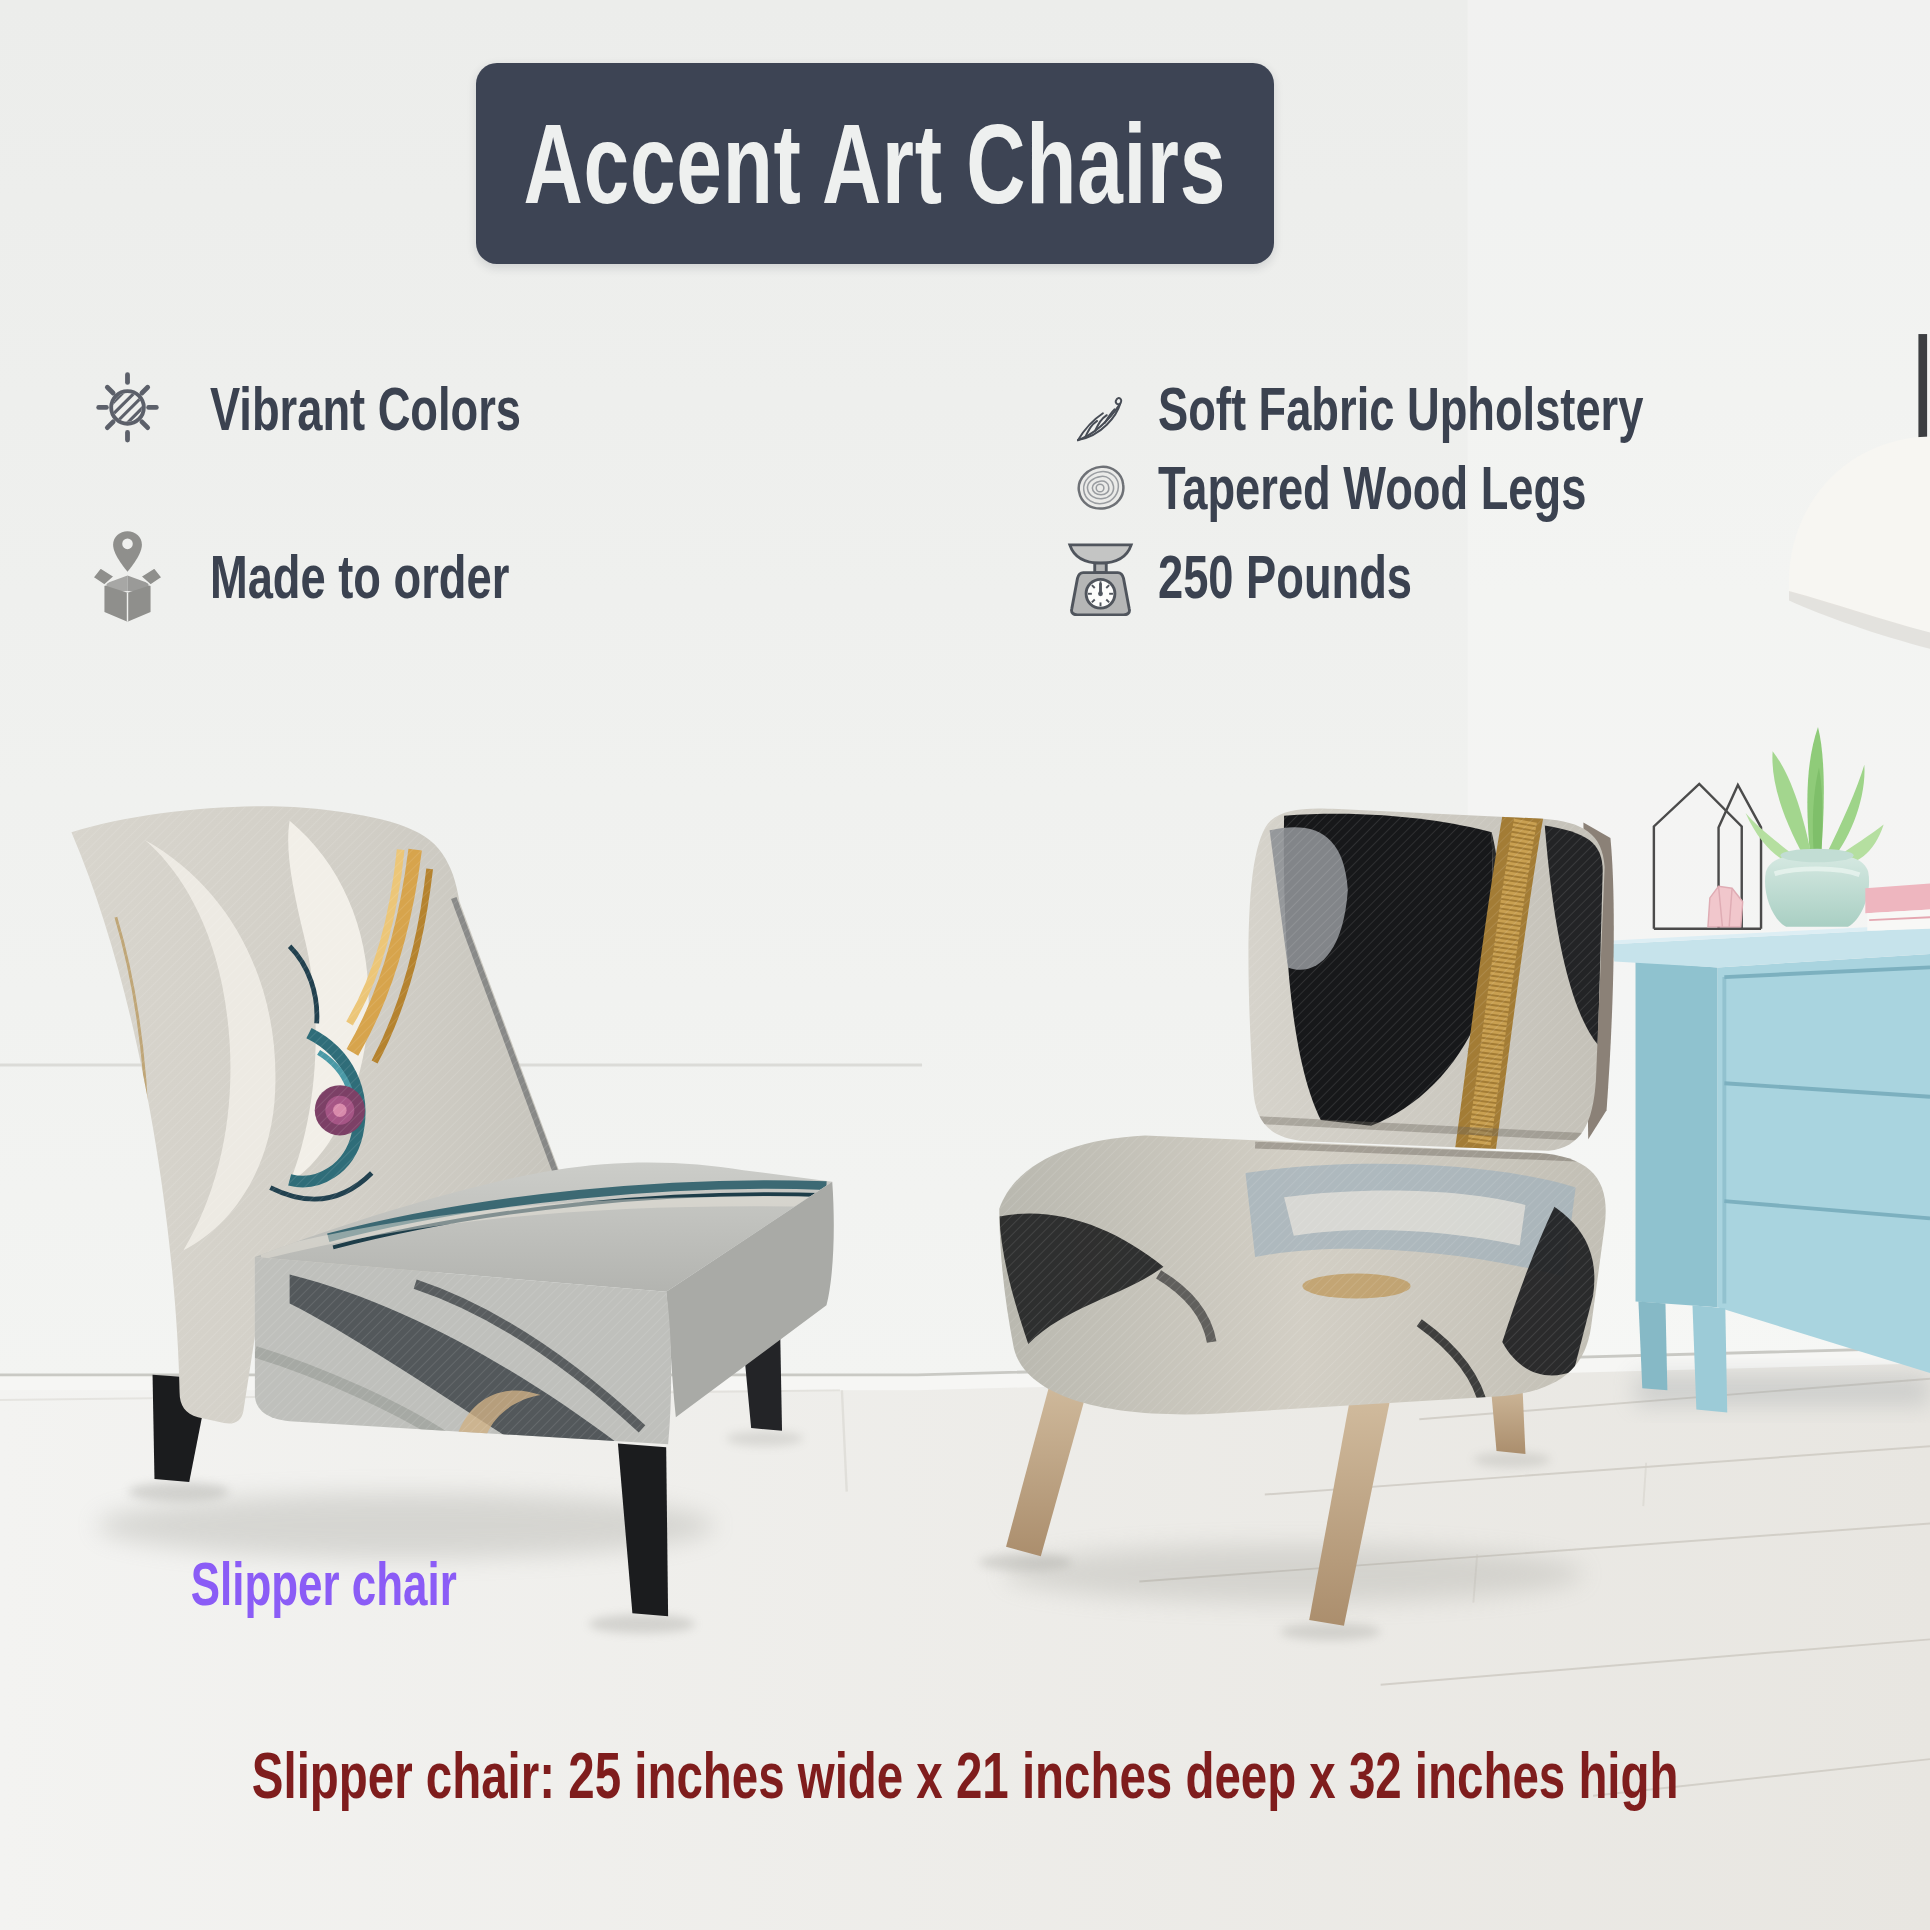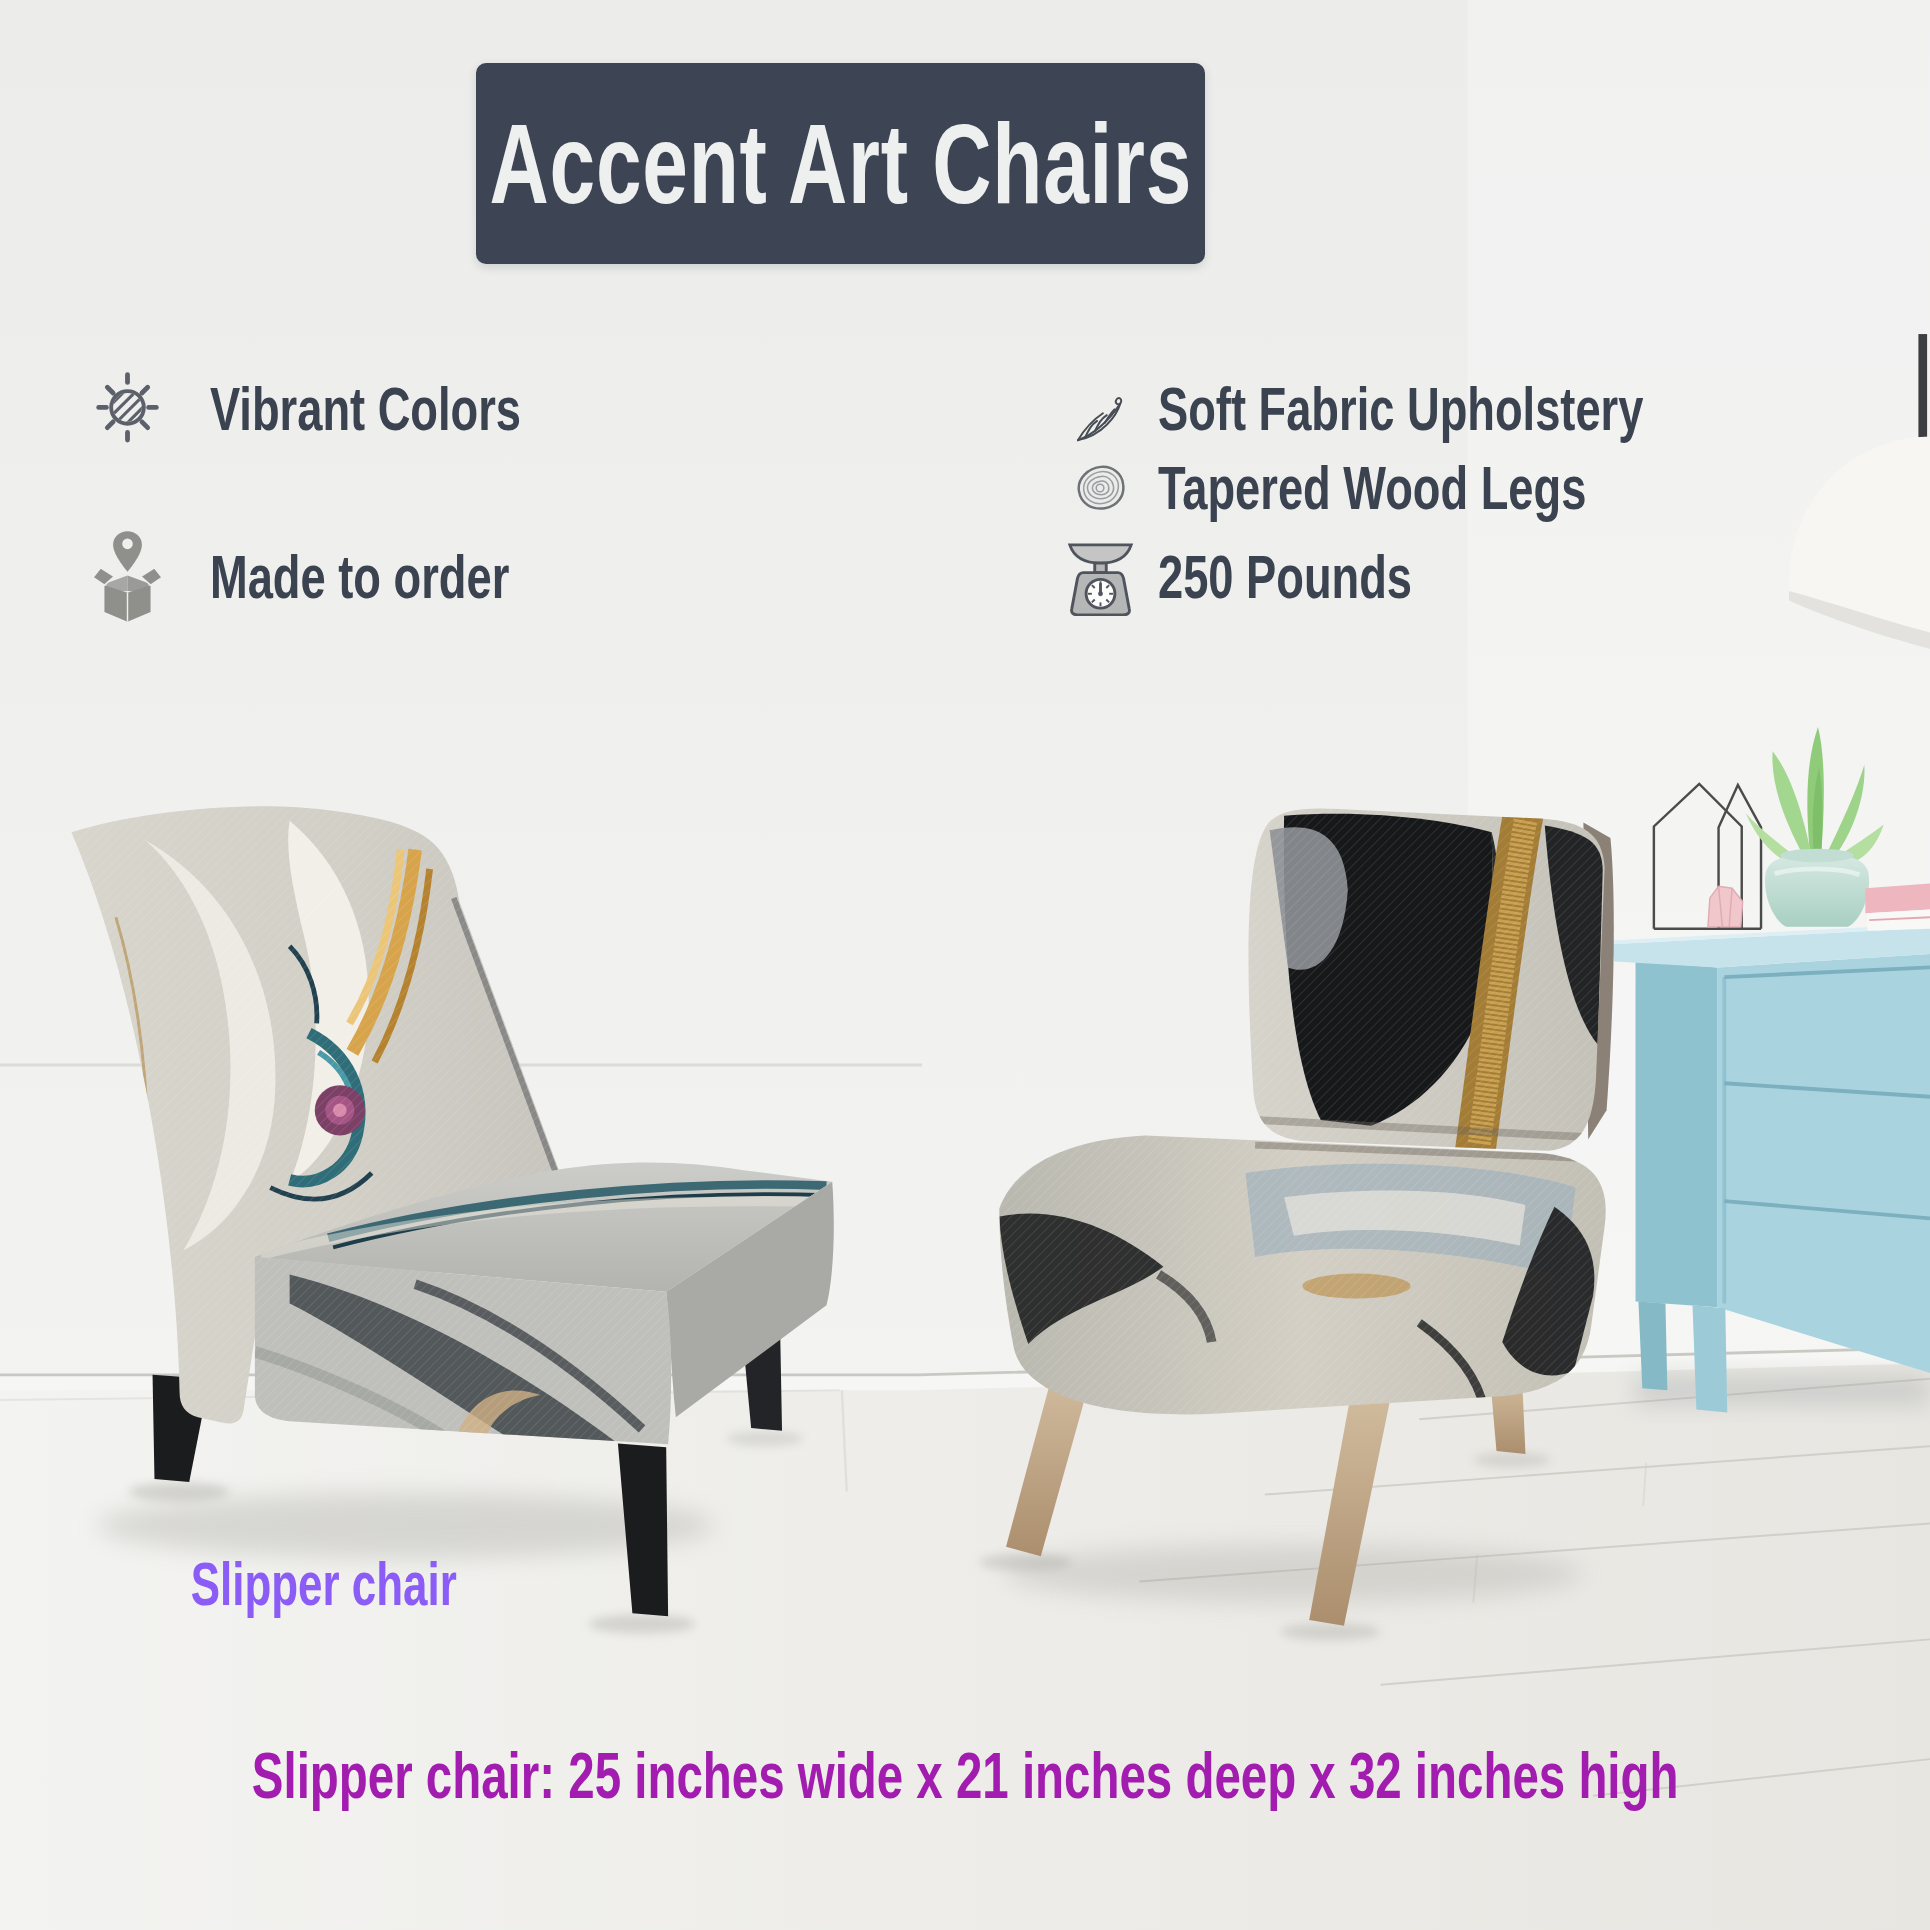--- a/index.html
+++ b/index.html
@@ -1,37 +1,37 @@
 <!DOCTYPE html>
 <html><head>
 <meta charset="utf-8">
 <style>
   html,body{margin:0;padding:0;background:#eff0ee;}
   .stage{position:relative;width:1930px;height:1930px;overflow:hidden;
          background:#eff0ee;font-family:"Liberation Sans",sans-serif;color:#3b4250;}
   .scene{position:absolute;left:0;top:0;width:1930px;height:1930px;}
-  .banner{position:absolute;left:476px;top:63px;width:729px;height:201px;
-          background:#3d4454;border-radius:10px;display:flex;align-items:center;justify-content:center;
+  .banner{position:absolute;left:476px;top:63px;width:798px;height:201px;
+          background:#3d4454;border-radius:21px;display:flex;align-items:center;justify-content:center;
           box-shadow:0 3.9px 9.7px rgba(40,45,60,.15);}
   .banner .t{font-size:114px;font-weight:bold;color:#eef0ef;transform:scaleX(.72);
              white-space:nowrap;letter-spacing:1px;}
   .feat{position:absolute;display:flex;align-items:center;height:93px;}
   .feat .ic{flex:0 0 75px;width:75px;display:flex;align-items:center;justify-content:center;}
   .feat .lbl{font-size:62px;font-weight:bold;color:#3b4250;transform:scaleX(.73);
              transform-origin:left center;white-space:nowrap;}
   .feat.fl{left:90px;}  .feat.fl .lbl{margin-left:45px;}
   .feat.fr{left:1063px;} .feat.fr .lbl{margin-left:20px;}
   .r1{top:351px;align-items:flex-end;} .r2{top:441px;} .r3{top:530px;}
   .chair-label{position:absolute;display:flex;justify-content:center;font-weight:bold;
                font-size:61px;color:#8b5cf6;}
   .chair-label span{transform:scaleX(.72);white-space:nowrap;}
   .lab-slipper{left:82px;top:1549px;width:483px;}
   .lab-side{left:1284px;top:1549px;width:463px;}
   .dim{position:absolute;left:0;width:1930px;display:flex;justify-content:center;
-       font-weight:bold;font-size:65px;color:#a21caf;}
+       font-weight:bold;font-size:65px;color:#7f1d1d;}
   .dim span{transform:scaleX(.73);white-space:nowrap;}
   .dim1{top:1738px;} .dim2{top:1824px;}
 </style>
 </head>
 <body>
 
 <div class="stage">
 
   <svg class="scene" viewBox="0 0 1999 1999">
     <defs>

